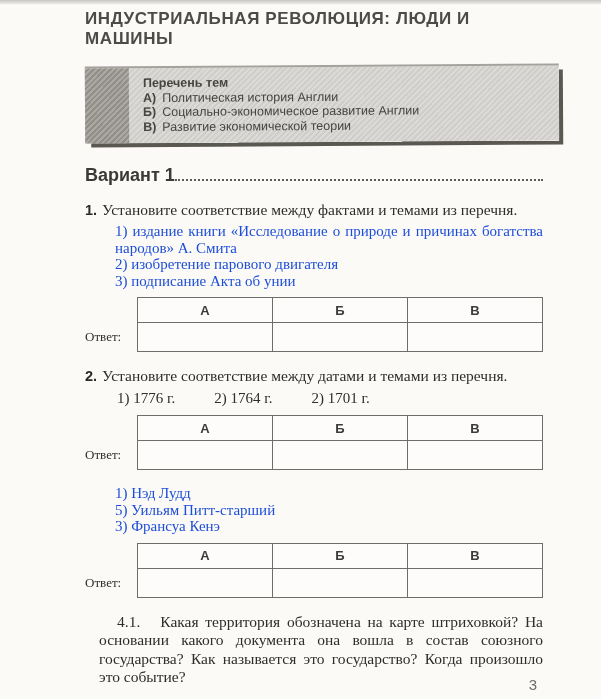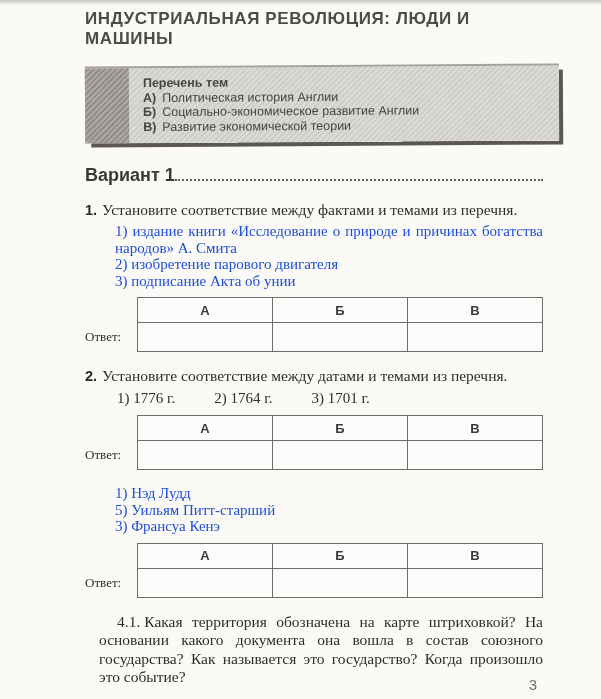--- a/index.html
+++ b/index.html
@@ -120,21 +120,21 @@
   }
   table.answer-table .blank td{height:26px;}
   
   .subquestion{
     margin:5px 0 0 14px;
     font-size:15.5px;color:#2f2d29;
     line-height:18.5px;
     text-align:justify;
     text-indent:18px;
   }
-  .subq-number{margin-right:4px;}
+  .subq-number{margin-right:20px;}
   
   .page-number{
     position:absolute;right:64px;bottom:6px;
     font-family:"Liberation Sans", sans-serif;
     font-size:15px;color:#6d6c6a;
   }
 </style>
 </head>
 <body>
 
@@ -191,21 +191,21 @@
       </div>
     </div>
 
     <div class="question">
       <div class="q-heading">
         <span class="q-number">2.</span><span>Установите соответствие между датами и темами из перечня.</span>
       </div>
       <div class="q-items-inline">
         <span>1) 1776 г.</span>
         <span>2) 1764 г.</span>
-        <span>3) 1701 г.</span>
+        <span>2) 1701 г.</span>
       </div>
       <div class="answer-row">
         <span class="answer-label">Ответ:</span>
         <table class="answer-table">
           <tbody>
               <tr class="hdr">
             <td>А</td>
             <td>Б</td>
             <td>В</td>
           </tr>

